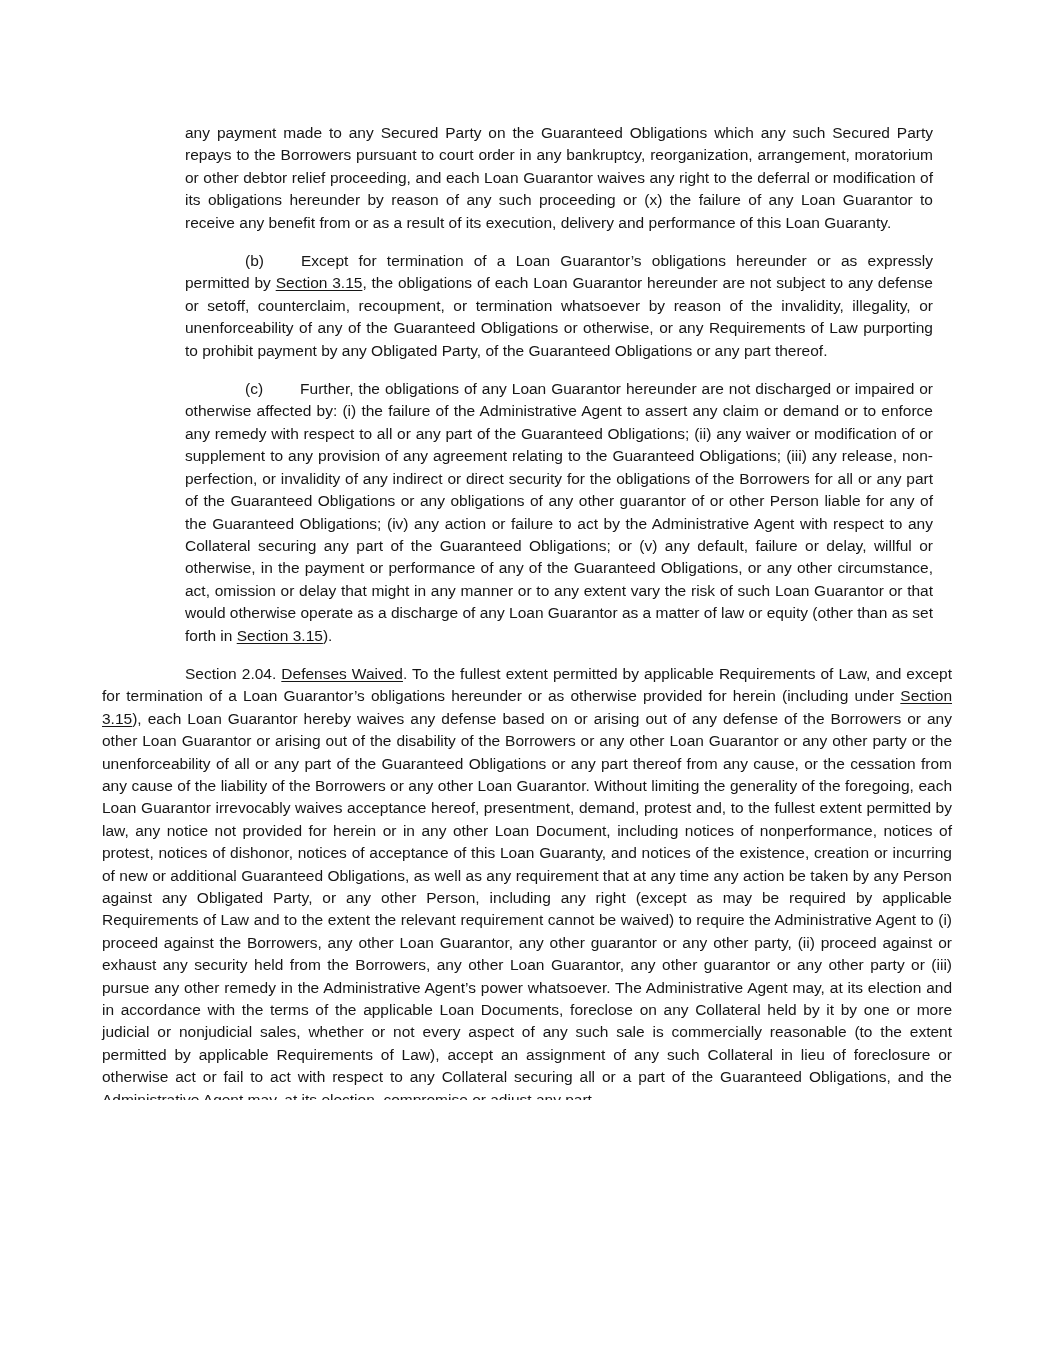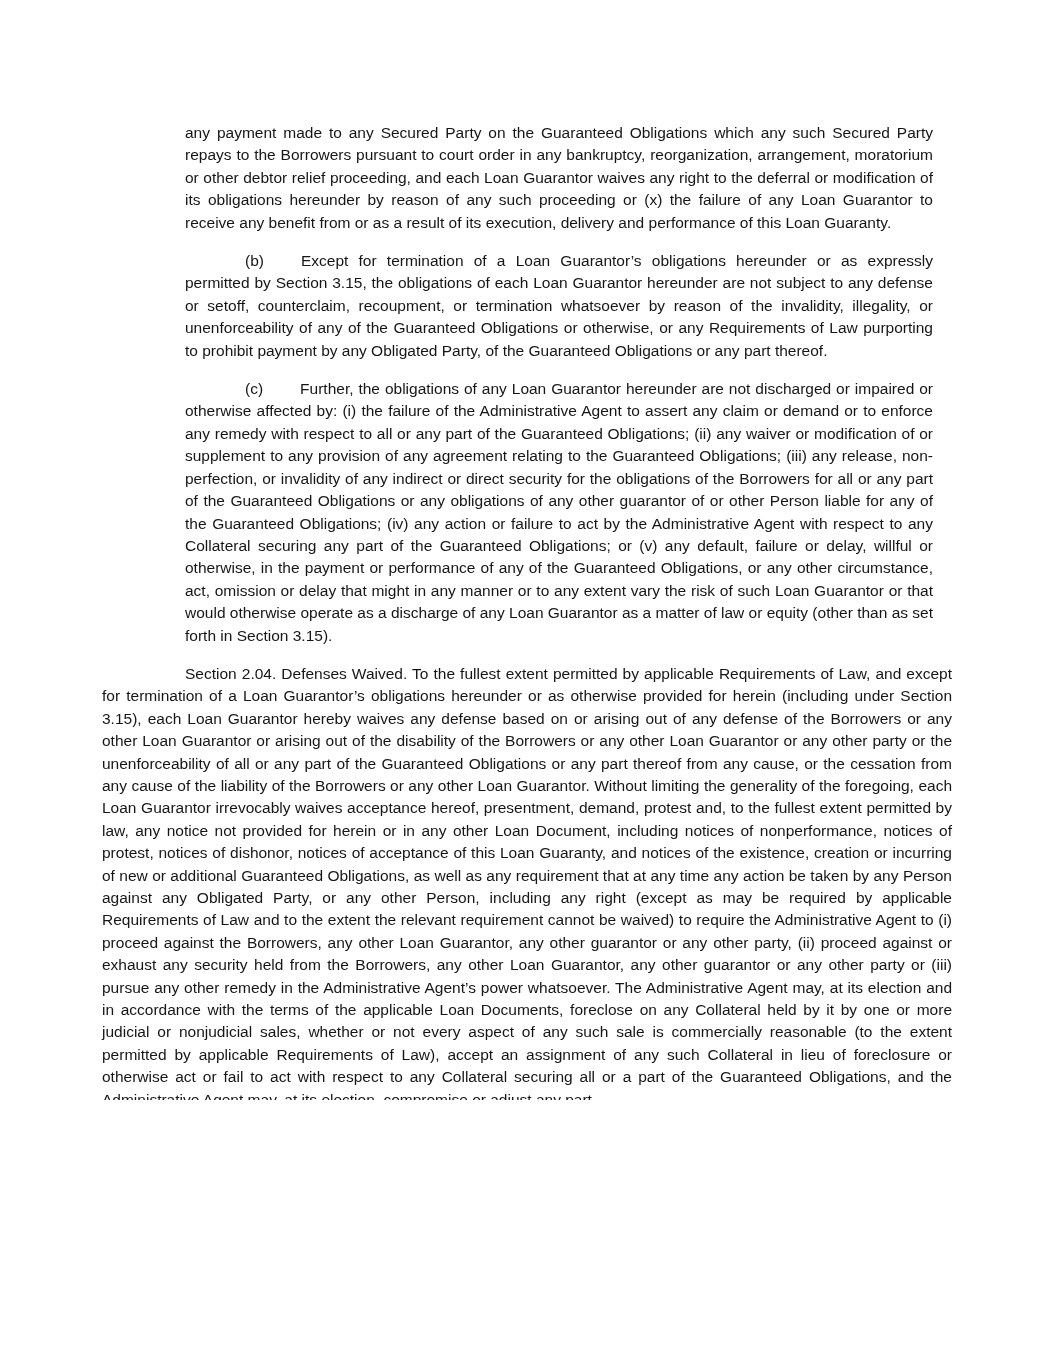--- a/index.html
+++ b/index.html
@@ -31,20 +31,21 @@
   }
   
   p.ti  { text-indent: 60px; }
   
   p.ti-lg { text-indent: 83px; }
   .tab {
     display: inline-block;
     width: 37px;
   }
   .u {
+    text-decoration: underline;
     text-underline-offset: 2px;
   }
   .page-number {
     position: absolute;
     top: 1231px;
     left: 0;
     width: 100%;
     text-align: center;
     text-indent: 0;
   }

